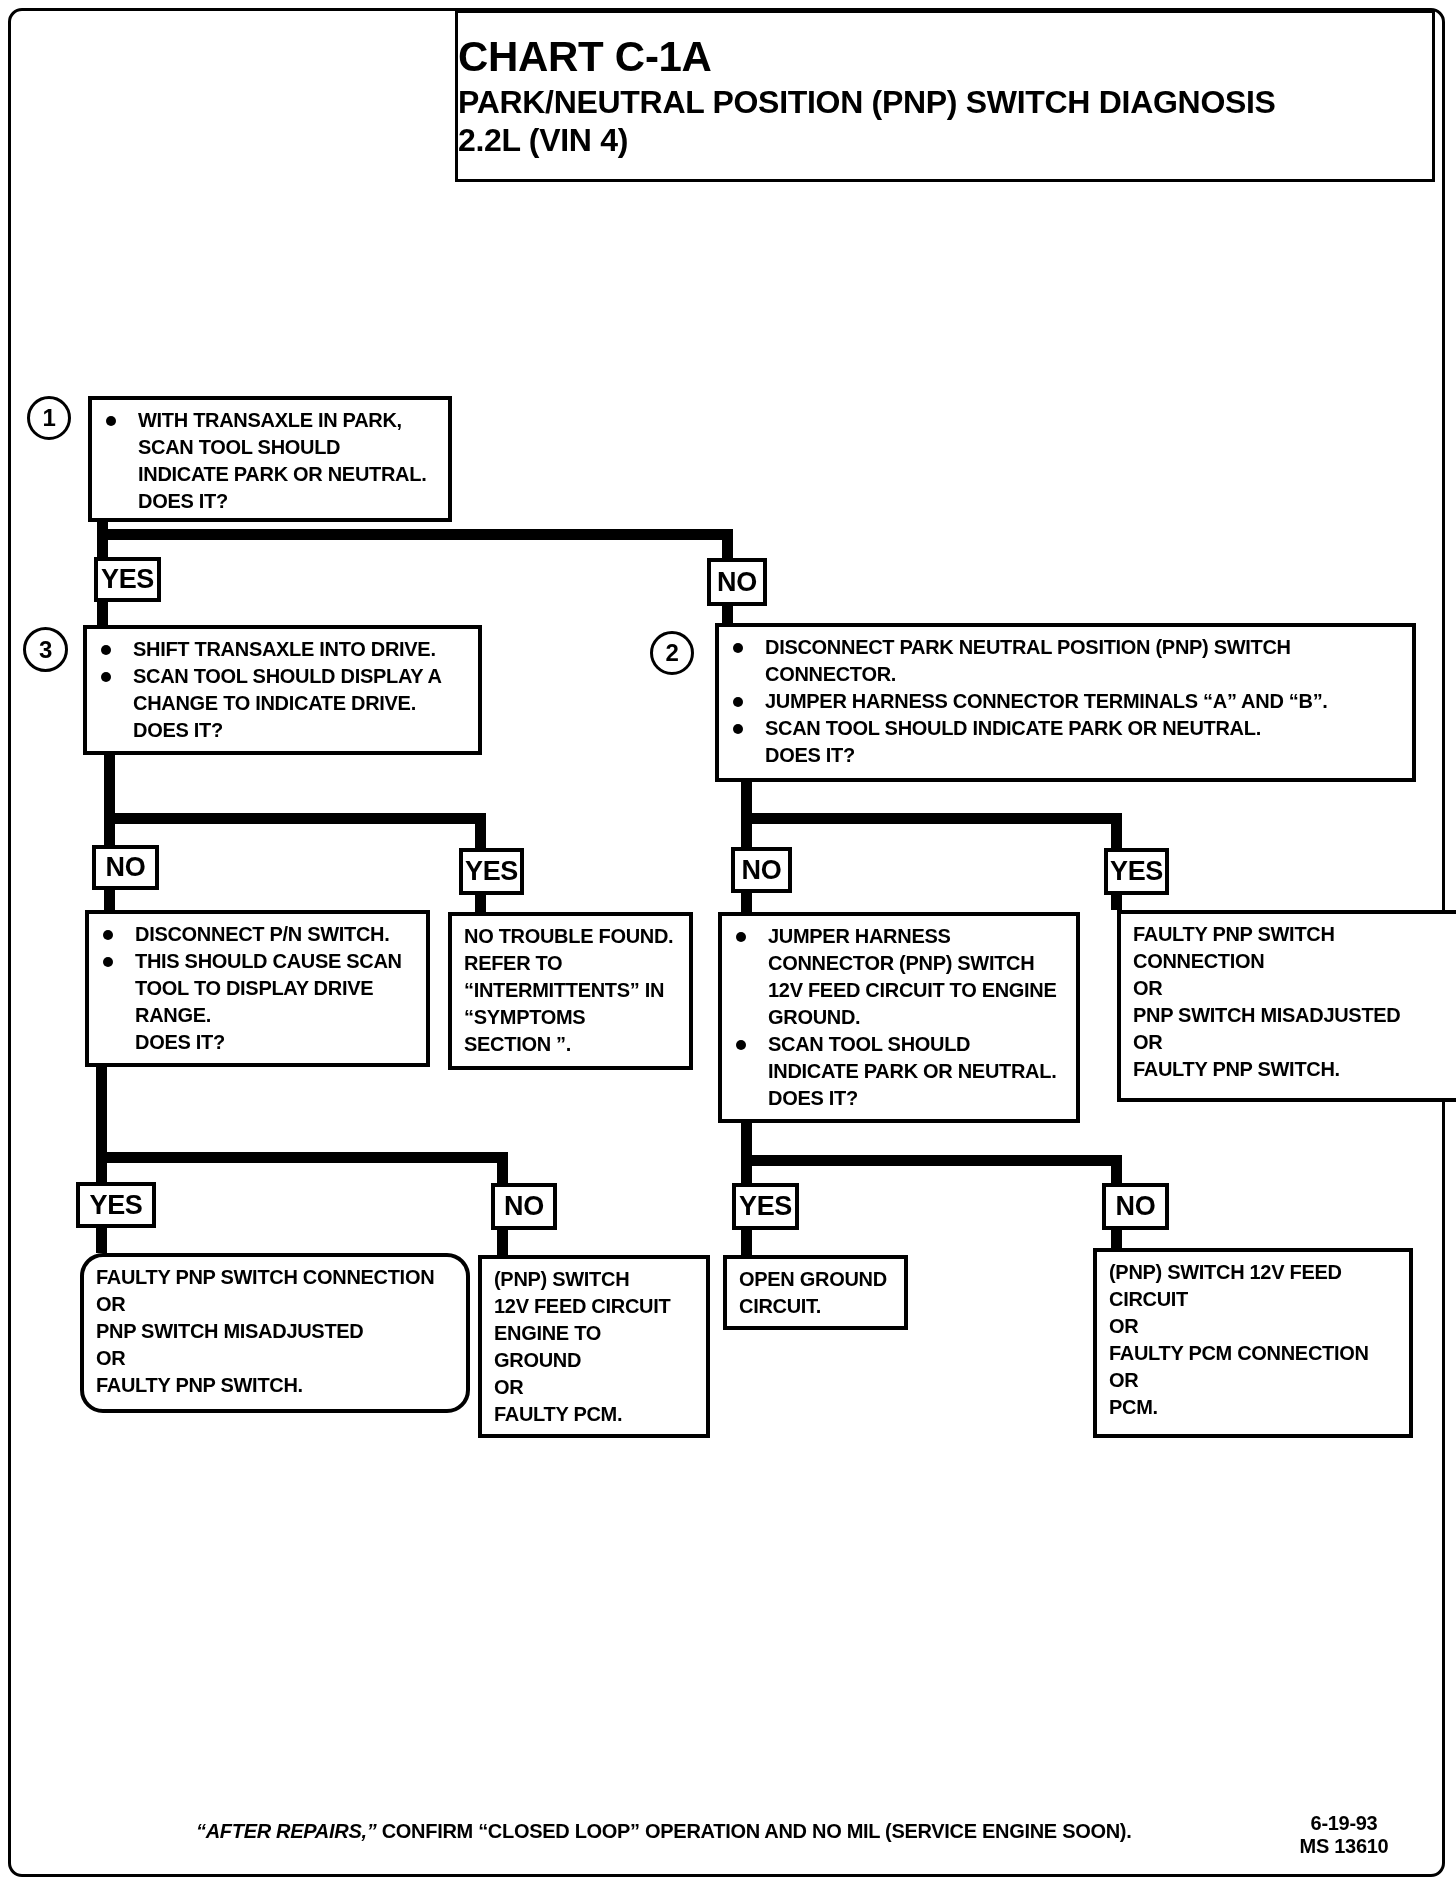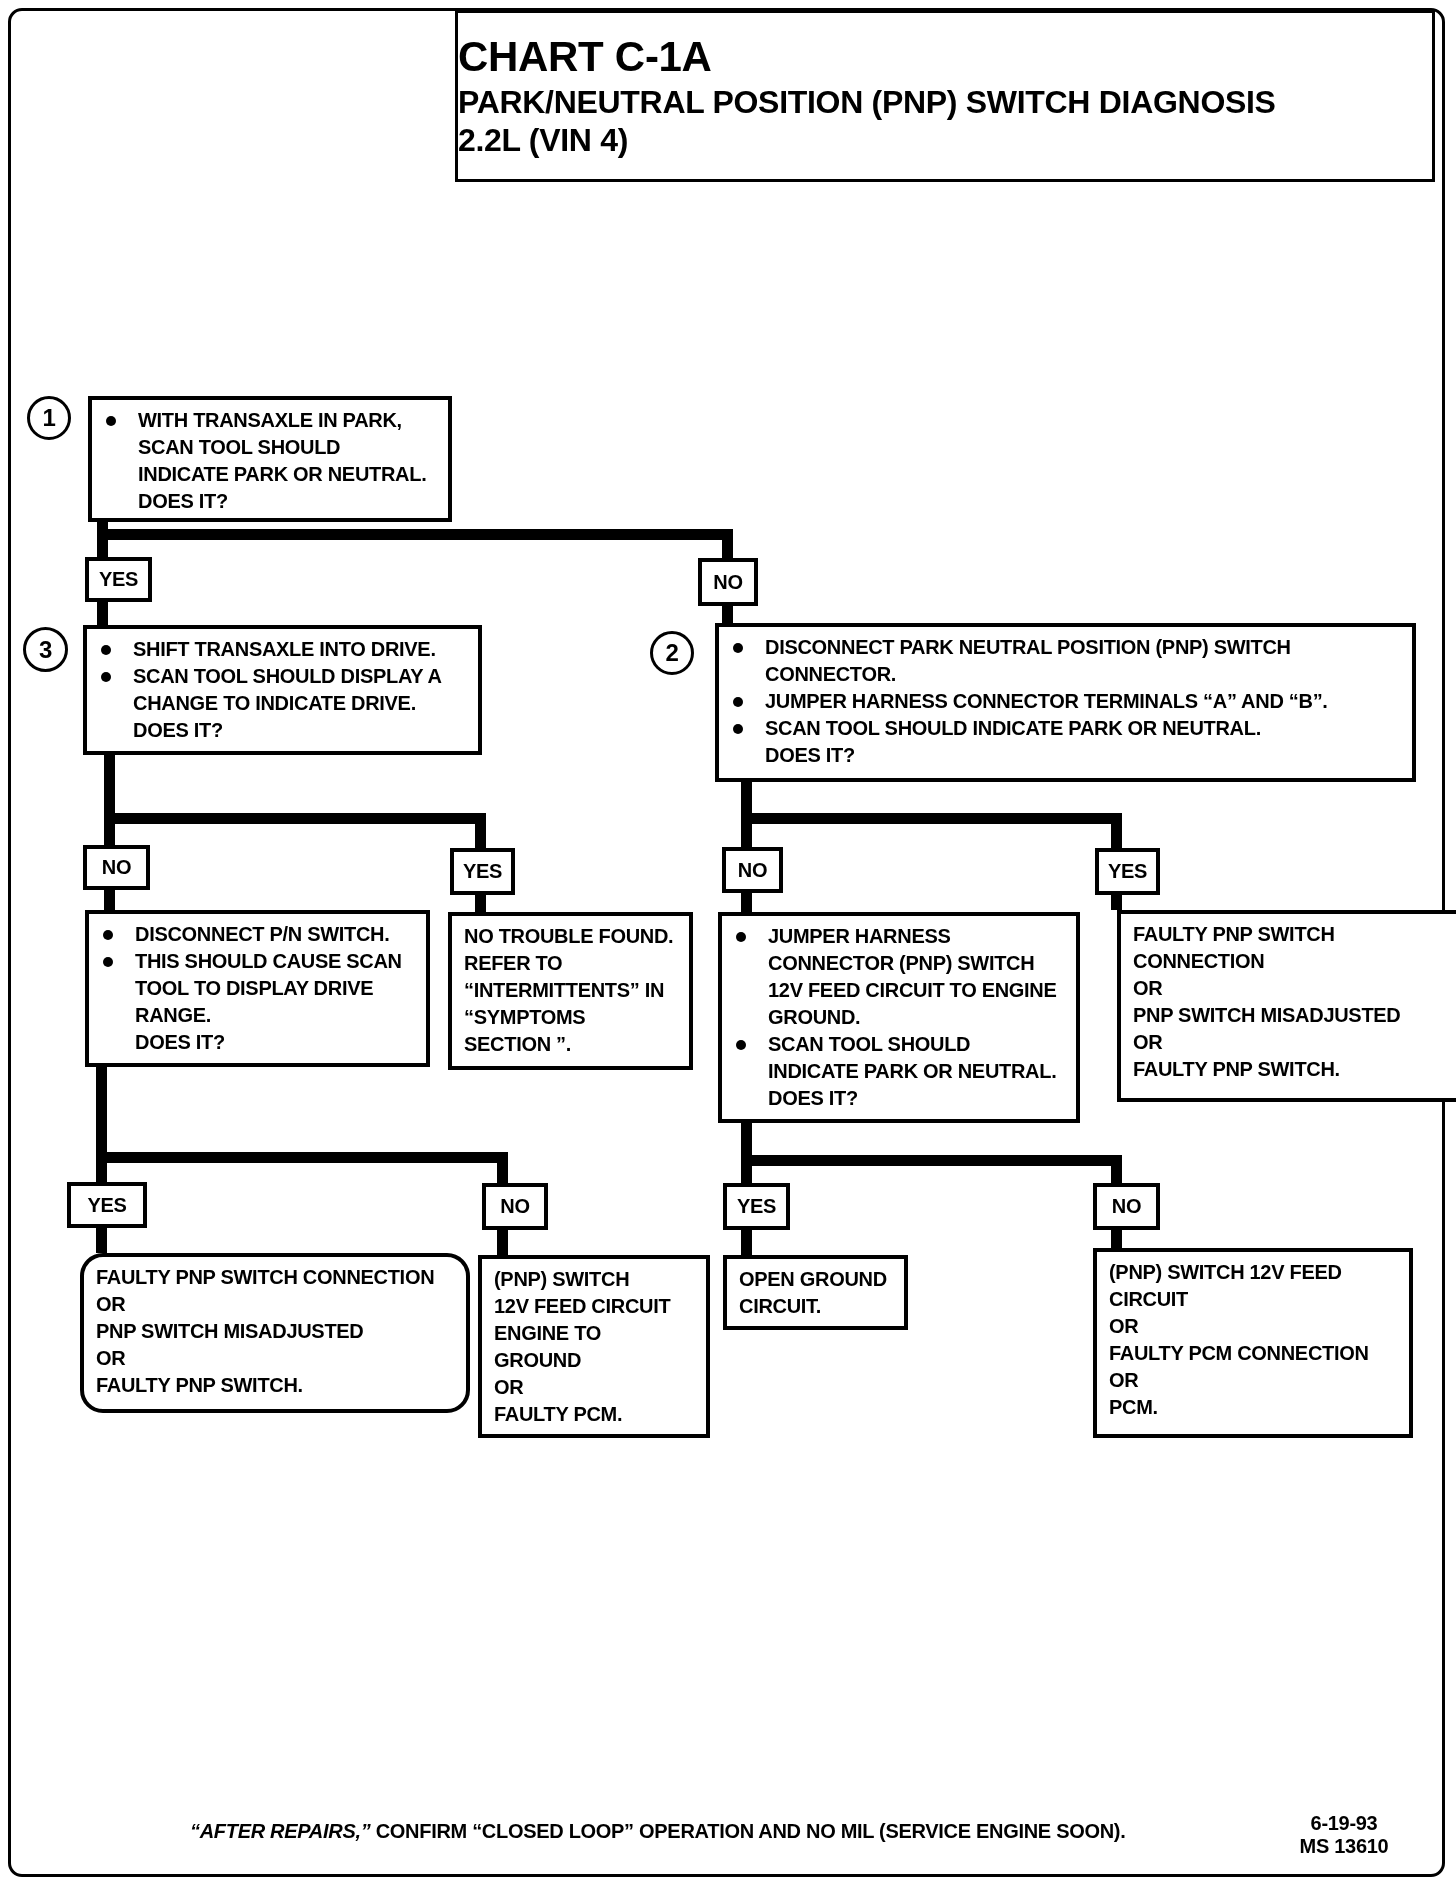--- a/index.html
+++ b/index.html
@@ -28,25 +28,25 @@
     position:absolute;border:4px solid #000;background:#fff;box-sizing:border-box;
     font-size:20px;line-height:27px;padding:7px 12px;
   }
   .box .line{position:relative;white-space:nowrap;}
   .box.q .line{padding-left:34px;}
   .box .line .dot{
     position:absolute;left:2px;top:9px;width:10px;height:10px;border-radius:50%;background:#000;
   }
   .lbl{
     position:absolute;border:4px solid #000;background:#fff;box-sizing:border-box;
-    display:flex;align-items:center;justify-content:center;font-size:20px;
+    display:flex;align-items:center;justify-content:center;font-size:27px;margin-left:9px;
   }
   .hl,.vl{position:absolute;background:#000;}
   .footer-note{position:absolute;left:190px;top:1820px;font-size:20px;white-space:nowrap;}
-  .footer-note .it{font-style:italic;}
+  .footer-note .it{font-style:italic;margin-left:6px;}
   .stamp{position:absolute;left:1284px;top:1812px;width:120px;text-align:center;font-size:20px;line-height:23px;}
 </style>
 </head>
 <body>
 
 <div class="page">
   <div class="page-border"></div>
 
   <div class="title-box">
     <div class="t1">CHART C-1A</div>

